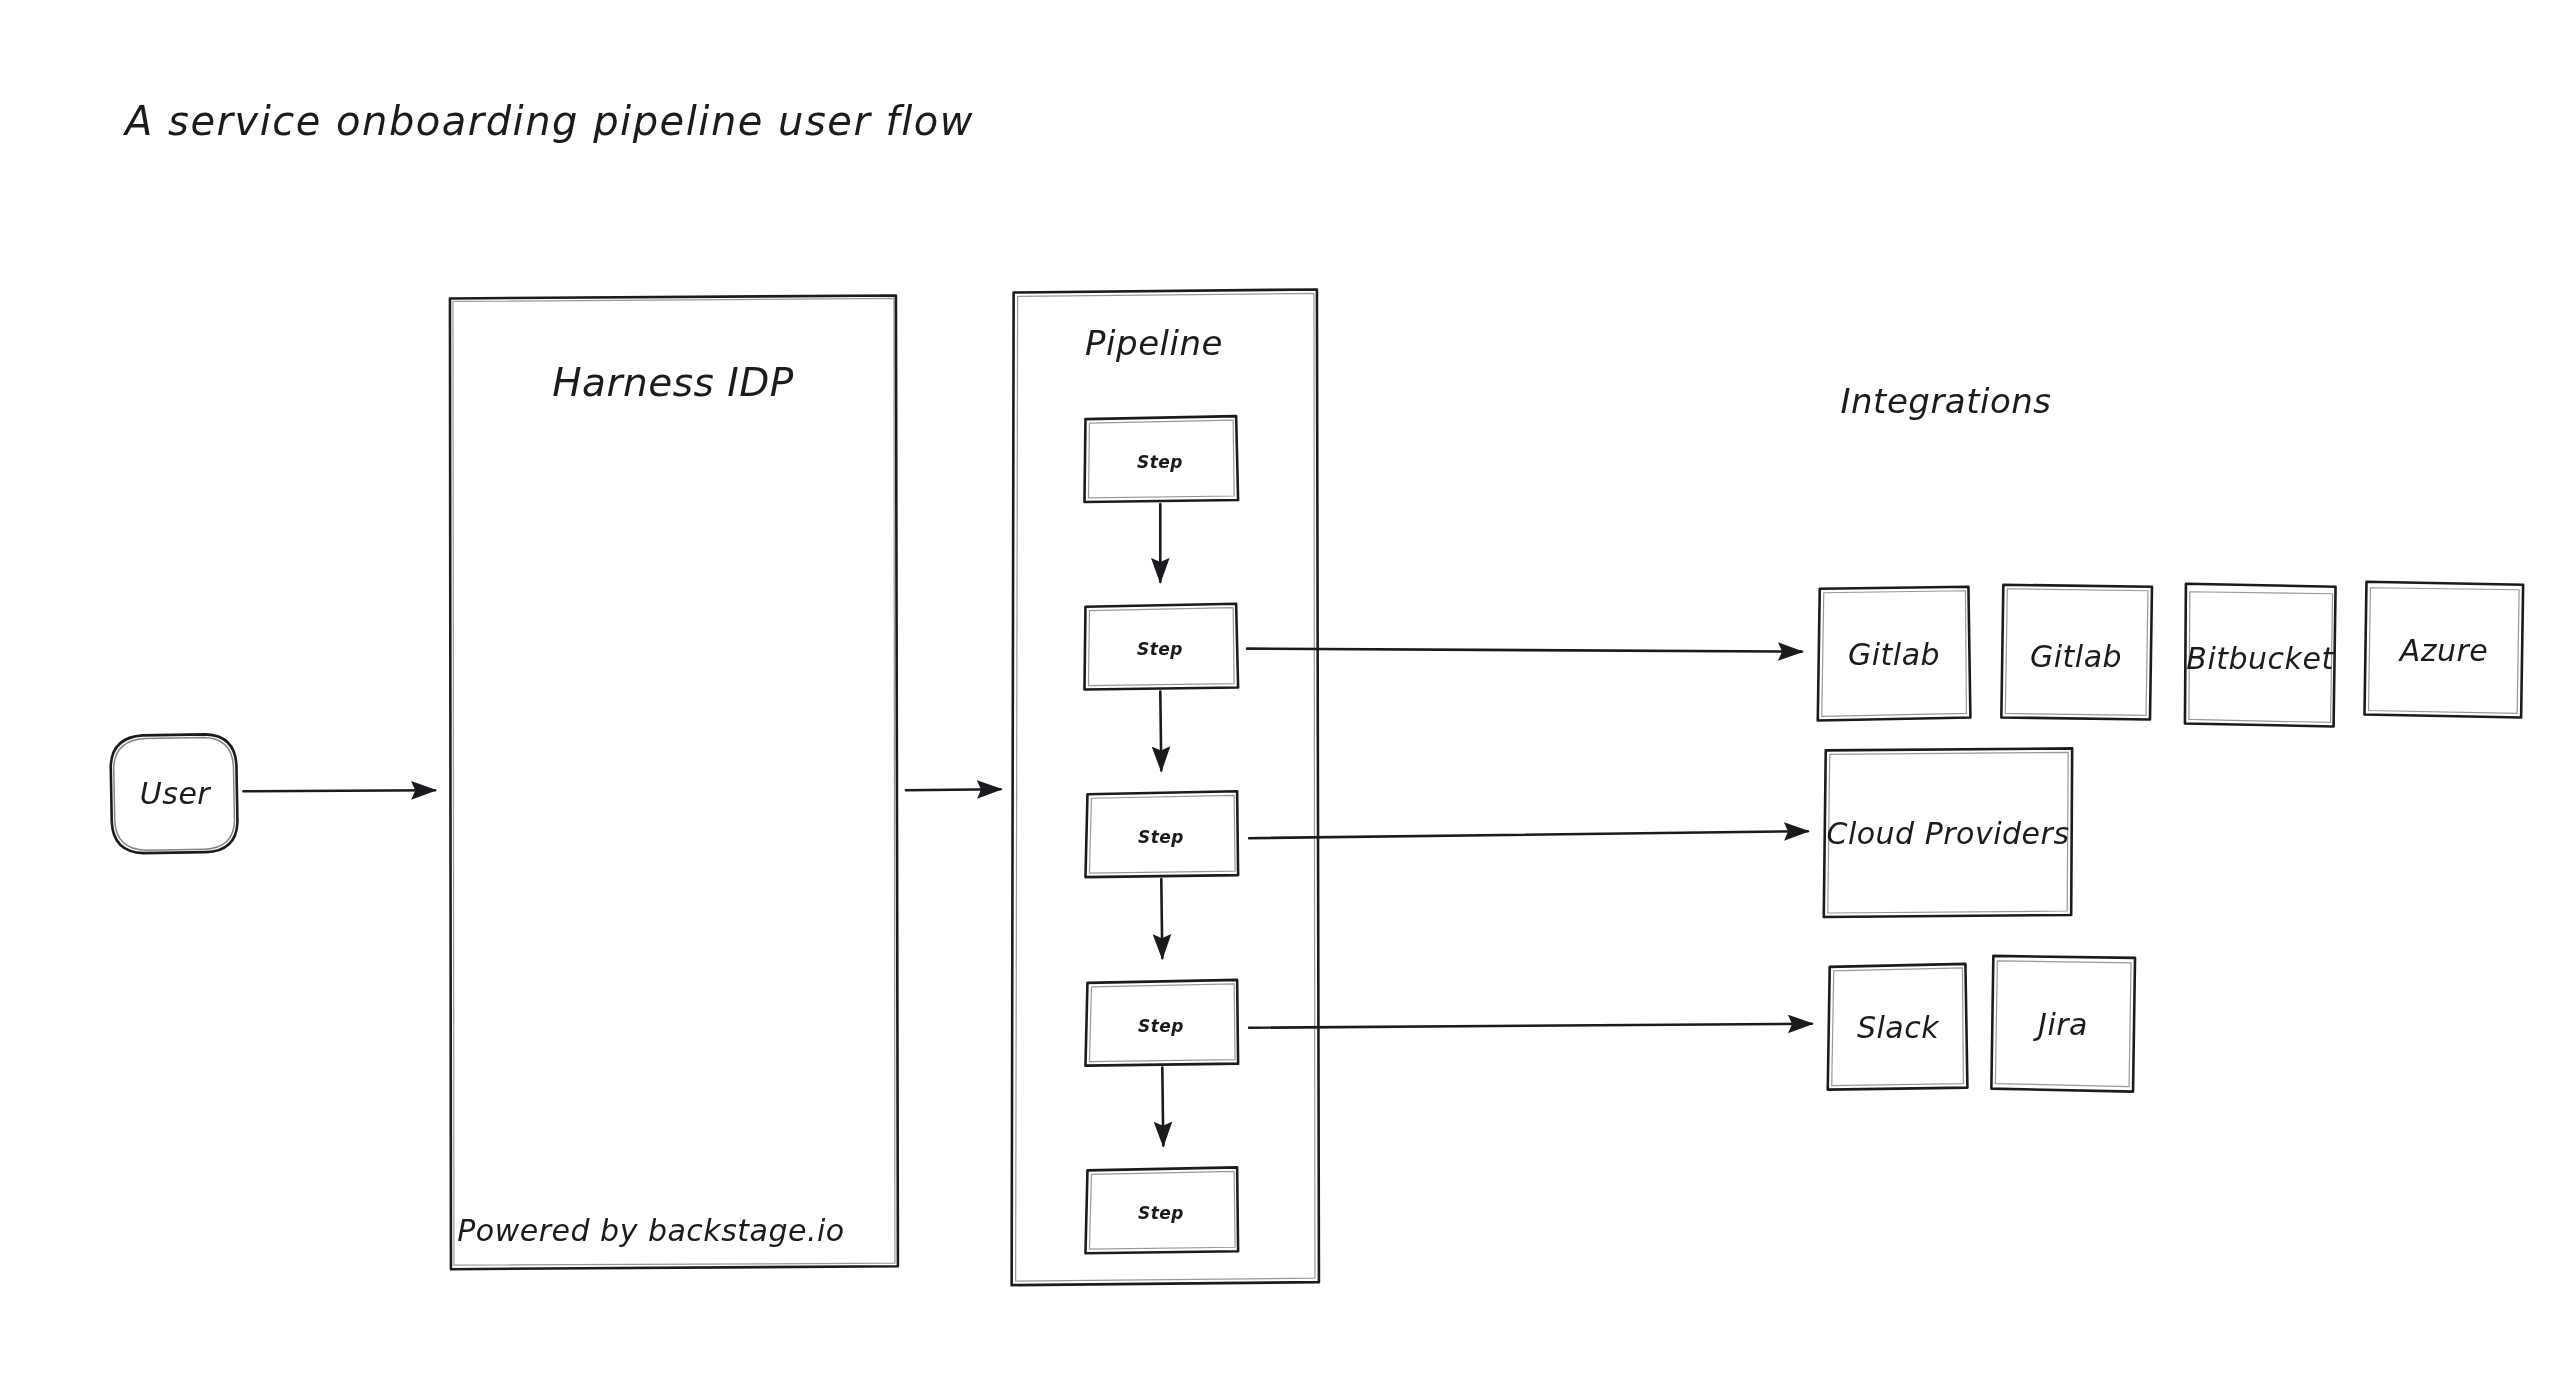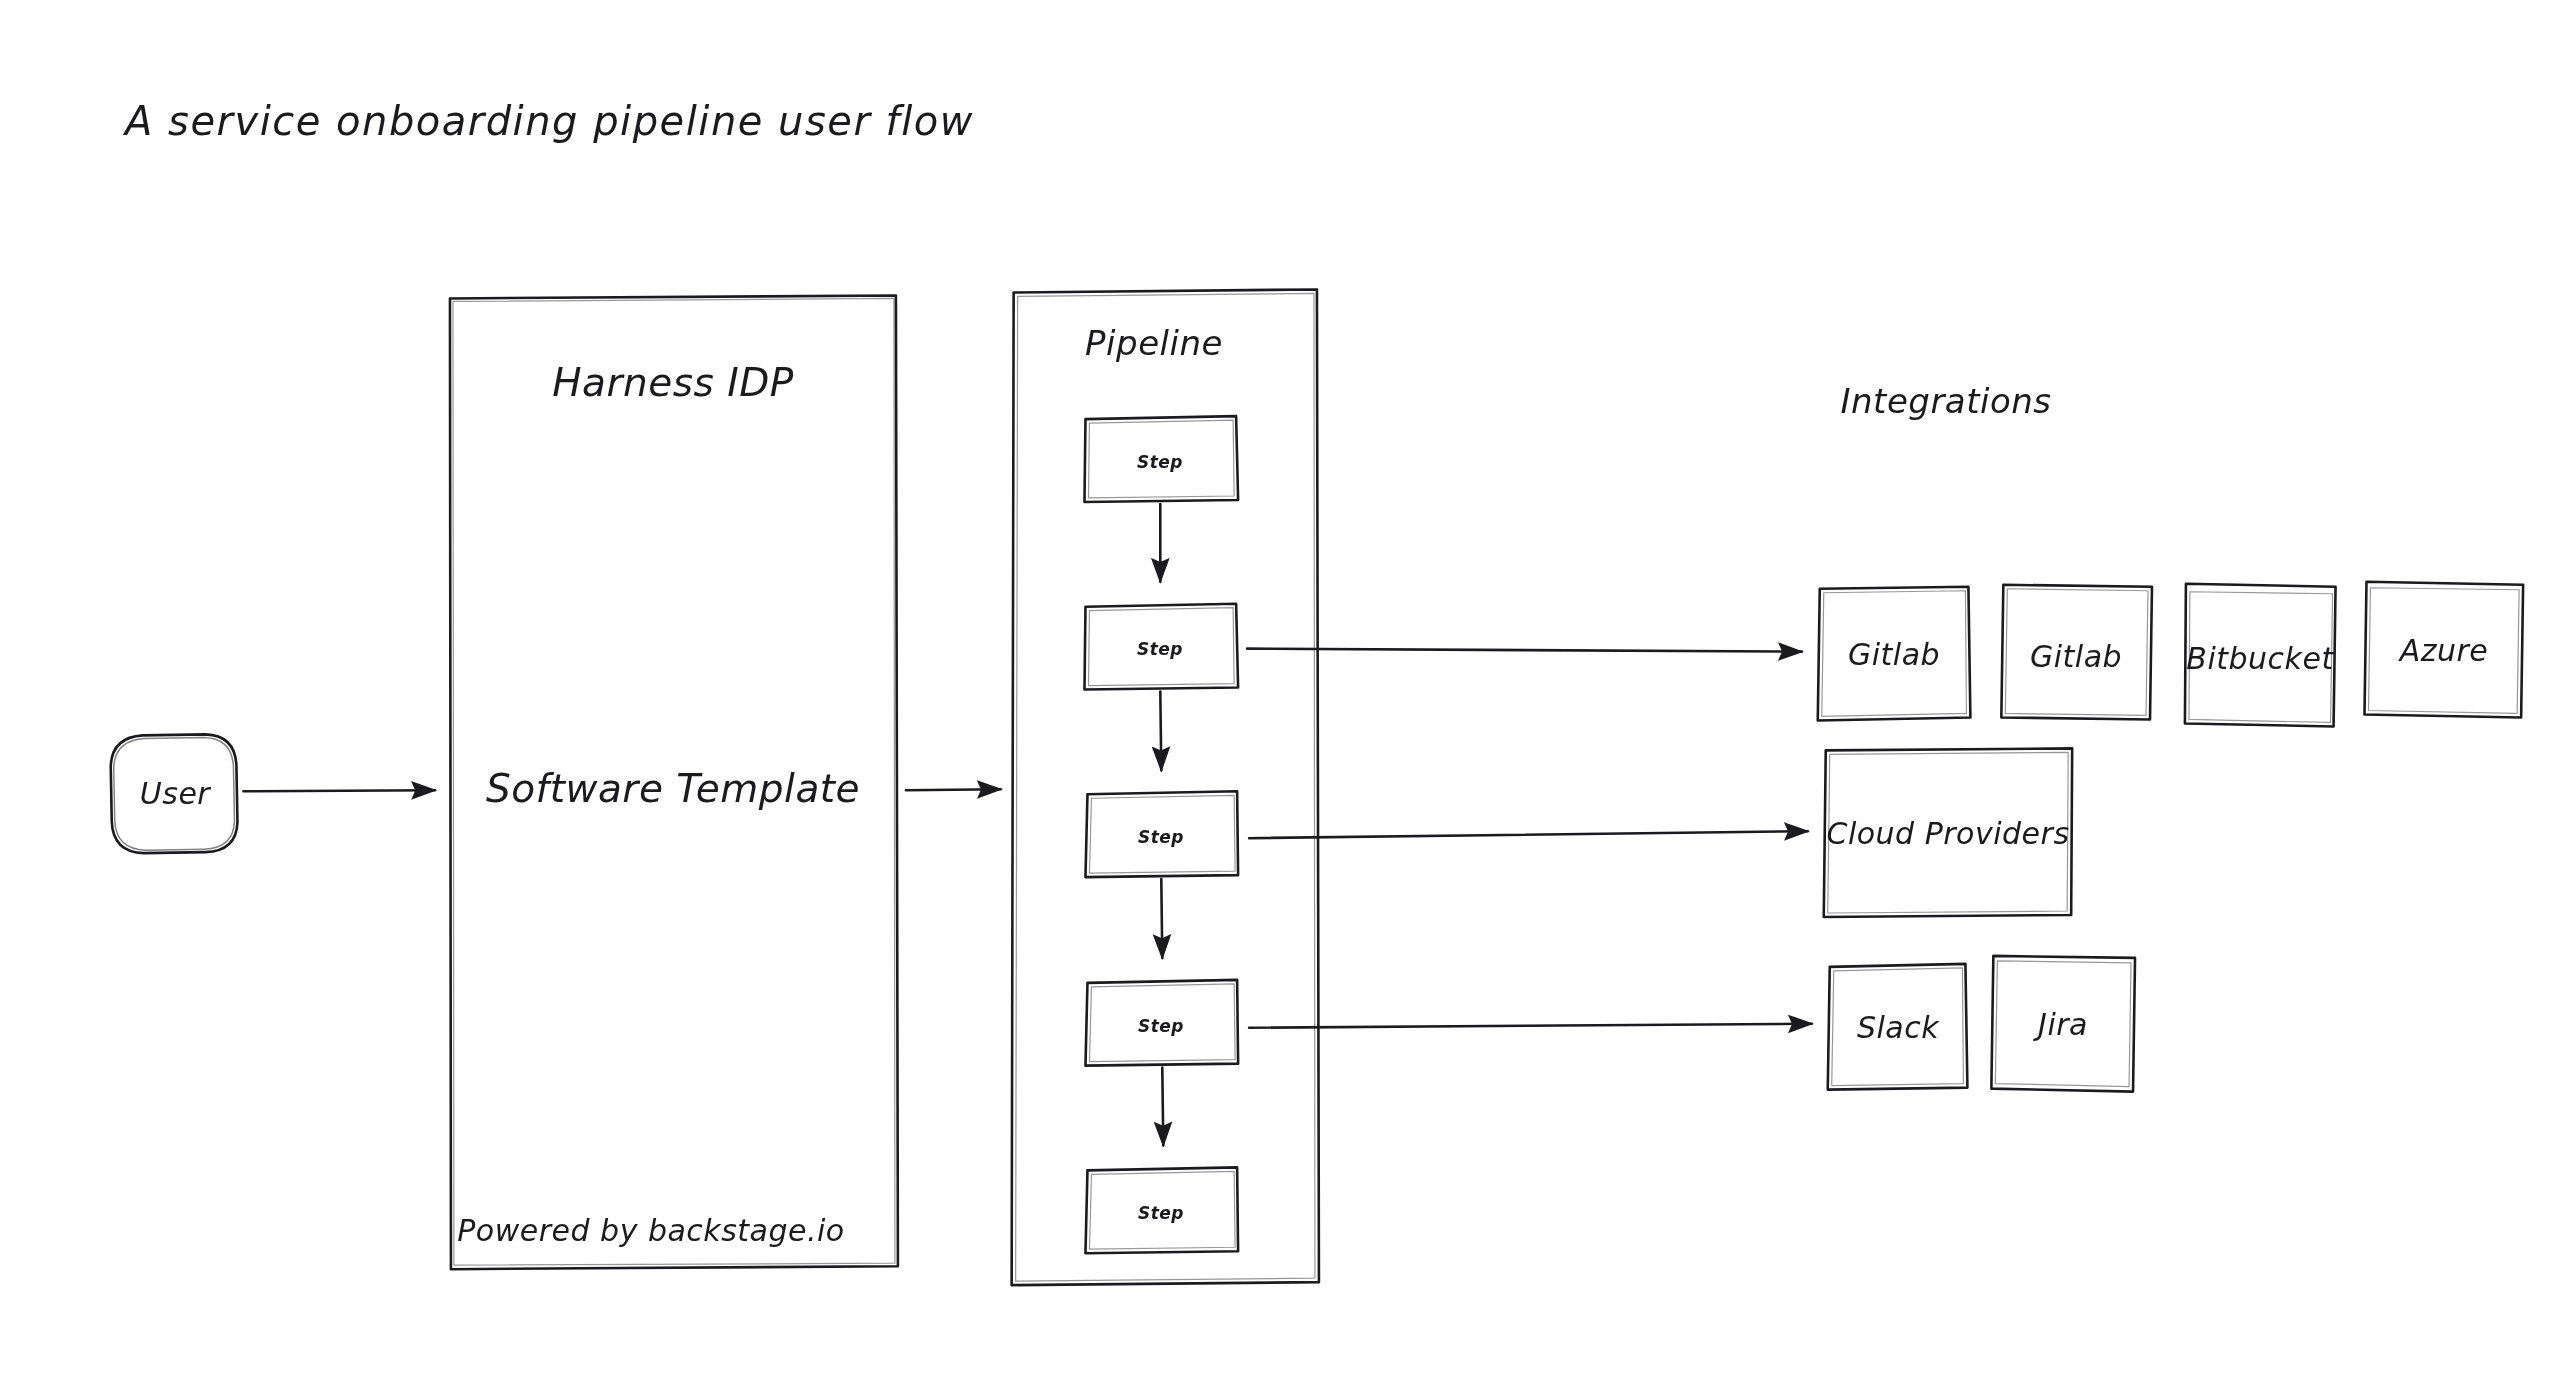--- a/index.html
+++ b/index.html
@@ -152,21 +152,20 @@
       <path d="M1252,1030 L1816,1026" marker-end="url(#arrowhead)"></path>
     </g>
   </svg>
 
   <div class="lbl" id="title">A service onboarding pipeline user flow</div>
 
   <div class="lbl centered node-label" style="left:175px; top:793px;">User</div>
   <div class="hit" style="left:111px; top:734px; width:128px; height:120px;"></div>
 
   <div class="lbl centered node-title-lg" style="left:673px; top:382px;">Harness IDP</div>
-  <div class="lbl centered node-title-lg" style="left:673px; top:788px;">Software Template</div>
   <div class="lbl centered small-label" style="left:651px; top:1230px;">Powered by backstage.io</div>
   <div class="hit" style="left:450px; top:295px; width:449px; height:975px;"></div>
 
   <div class="lbl centered node-title" style="left:1154px; top:343px;">Pipeline</div>
 
   <div class="lbl centered step-label" style="left:1160px; top:462px;">Step</div>
   <div class="hit" style="left:1084px; top:416px; width:154px; height:86px;"></div>
 
   <div class="lbl centered step-label" style="left:1160px; top:649px;">Step</div>
   <div class="hit" style="left:1084px; top:604px; width:154px; height:86px;"></div>

